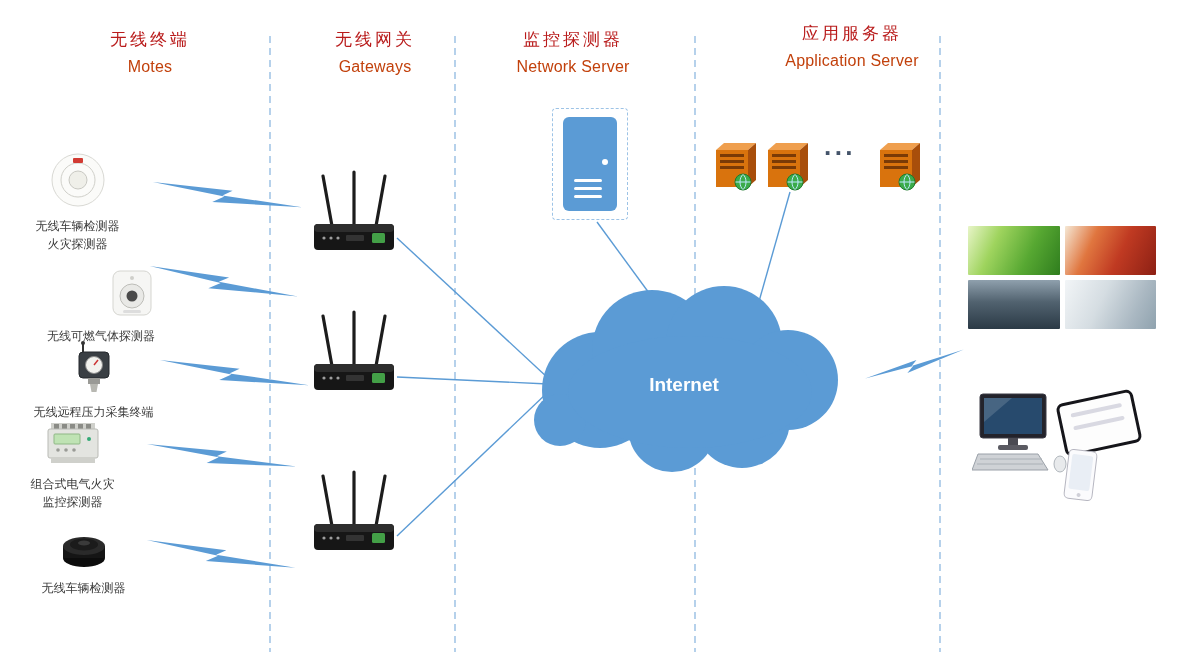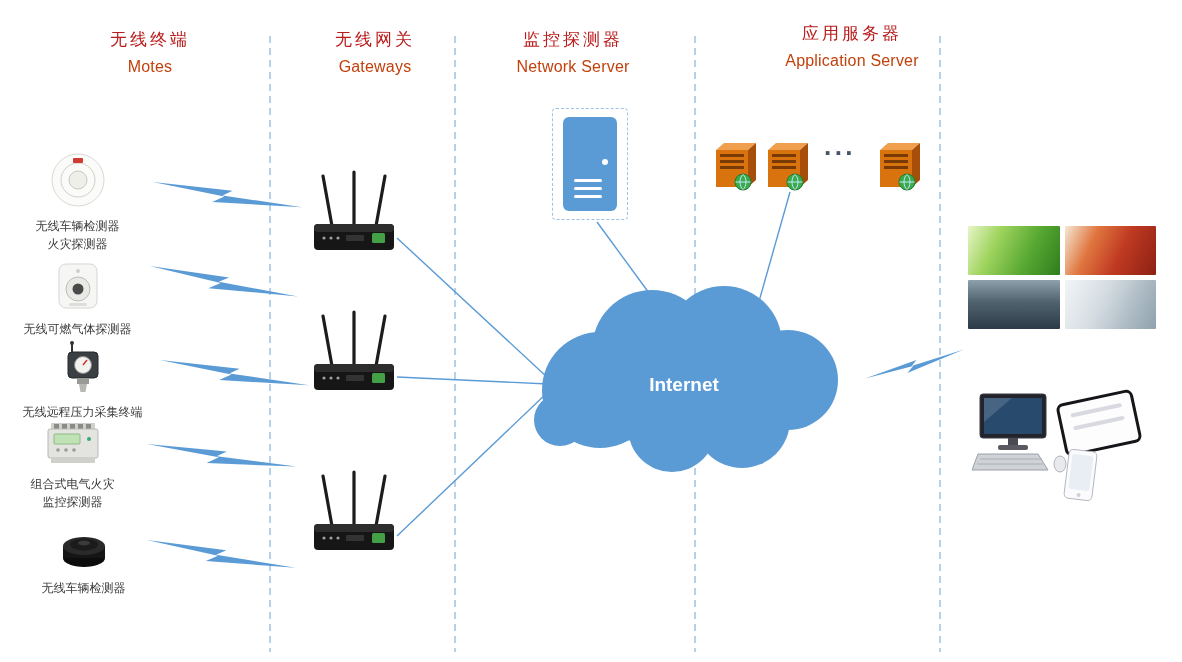--- a/index.html
+++ b/index.html
@@ -112,36 +112,36 @@
         <circle cx="29" cy="30" r="9" fill="#efefe9" stroke="#c8c8c2"></circle>
         <rect x="24" y="8" width="10" height="5" rx="1" fill="#d23b33"></rect>
       </svg>
     </span>
     <div class="mote-label">
       <div>无线车辆检测器</div>
       <div>火灾探测器</div>
     </div>
   </div>
 
-  <div class="mote" style="left:0px;top:261px;">
+  <div class="mote" style="left:0px;top:268px;align-items:flex-end;">
     <span>
       <svg width="46" height="50" viewBox="0 0 46 50">
         <rect x="4" y="3" width="38" height="44" rx="7" fill="#f6f6f4" stroke="#d5d5d0"></rect>
         <circle cx="23" cy="28" r="12" fill="#e9e9e6" stroke="#bdbdb8"></circle>
         <circle cx="23" cy="28" r="5.5" fill="#4a4a4a"></circle>
         <circle cx="23" cy="10" r="2" fill="#cfcfca"></circle>
         <rect x="14" y="42" width="18" height="3" rx="1.5" fill="#dddddd"></rect>
       </svg>
     </span>
     <div class="mote-label">
       <div>无线可燃气体探测器</div>
     </div>
   </div>
 
-  <div class="mote" style="left:5px;top:340px;align-items:center;">
+  <div class="mote" style="left:16px;top:340px;align-items:center;">
     <span>
       <svg width="46" height="54" viewBox="0 0 46 54">
         <line x1="12" y1="14" x2="12" y2="3" stroke="#333" stroke-width="2"></line>
         <circle cx="12" cy="3" r="2" fill="#333"></circle>
         <rect x="8" y="12" width="30" height="26" rx="4" fill="#3a3f44" stroke="#24282c"></rect>
         <circle cx="23" cy="25" r="8.5" fill="#f2f2ee" stroke="#888"></circle>
         <path d="M23 25 L27 20" stroke="#c33" stroke-width="1.5"></path>
         <rect x="17" y="38" width="12" height="6" fill="#9a9a96"></rect>
         <path d="M19 44 h8 l-1.5 8 h-5 z" fill="#b8b8b2"></path>
       </svg>

